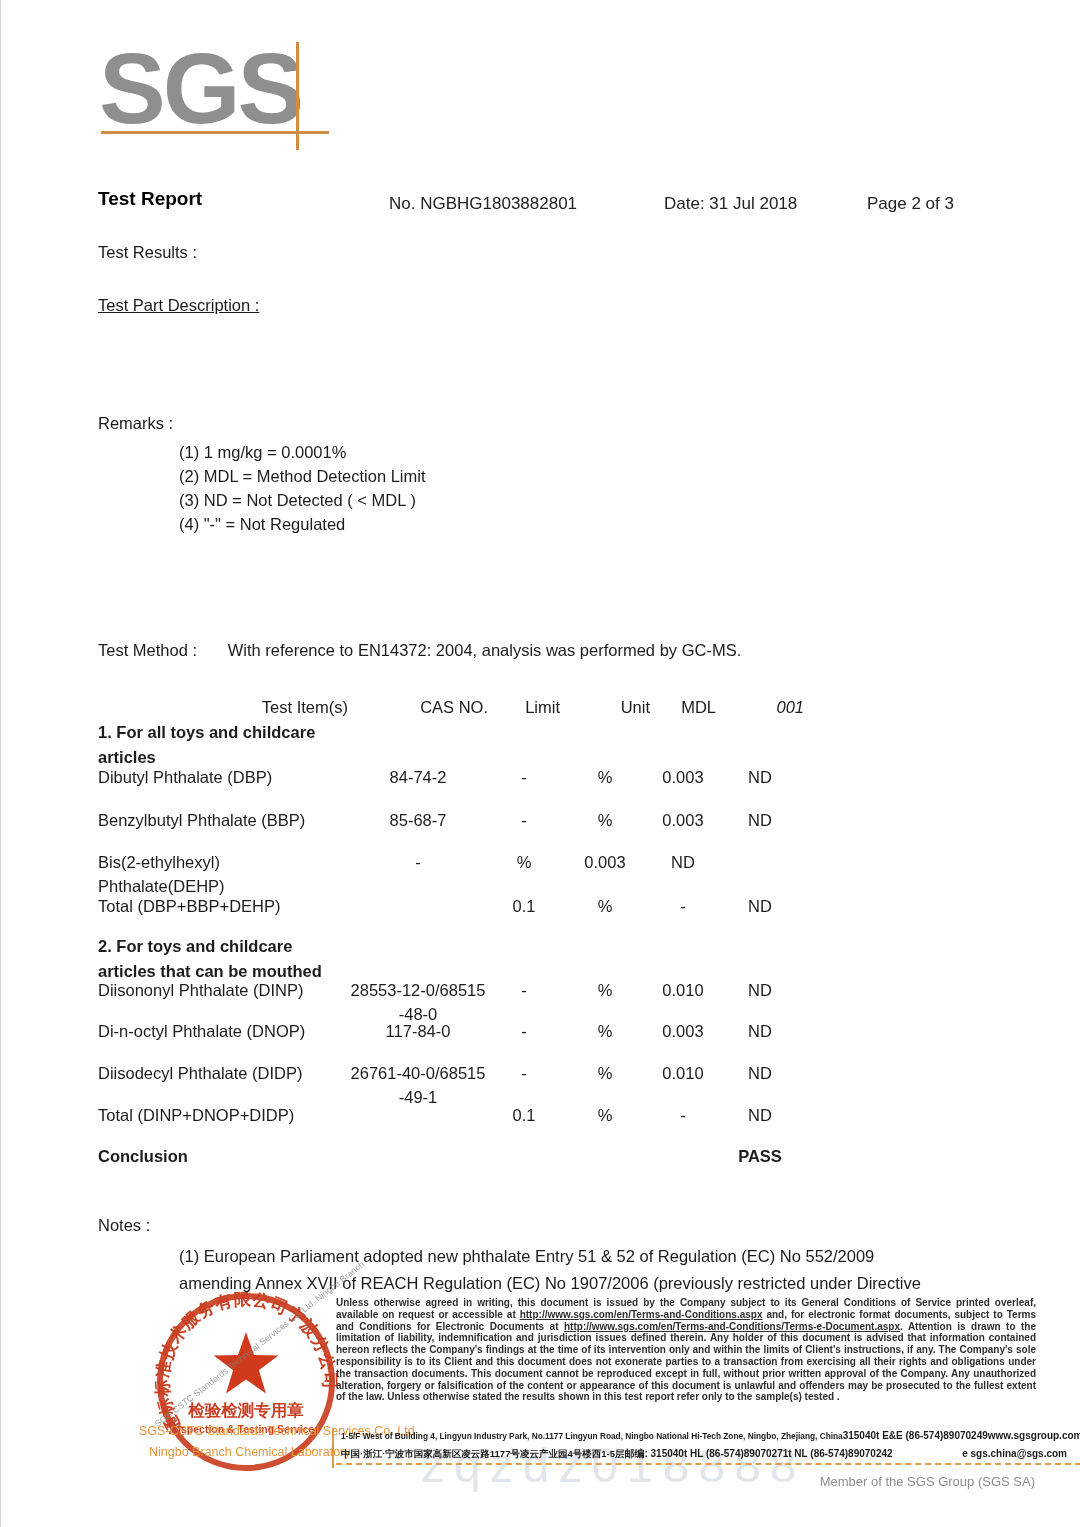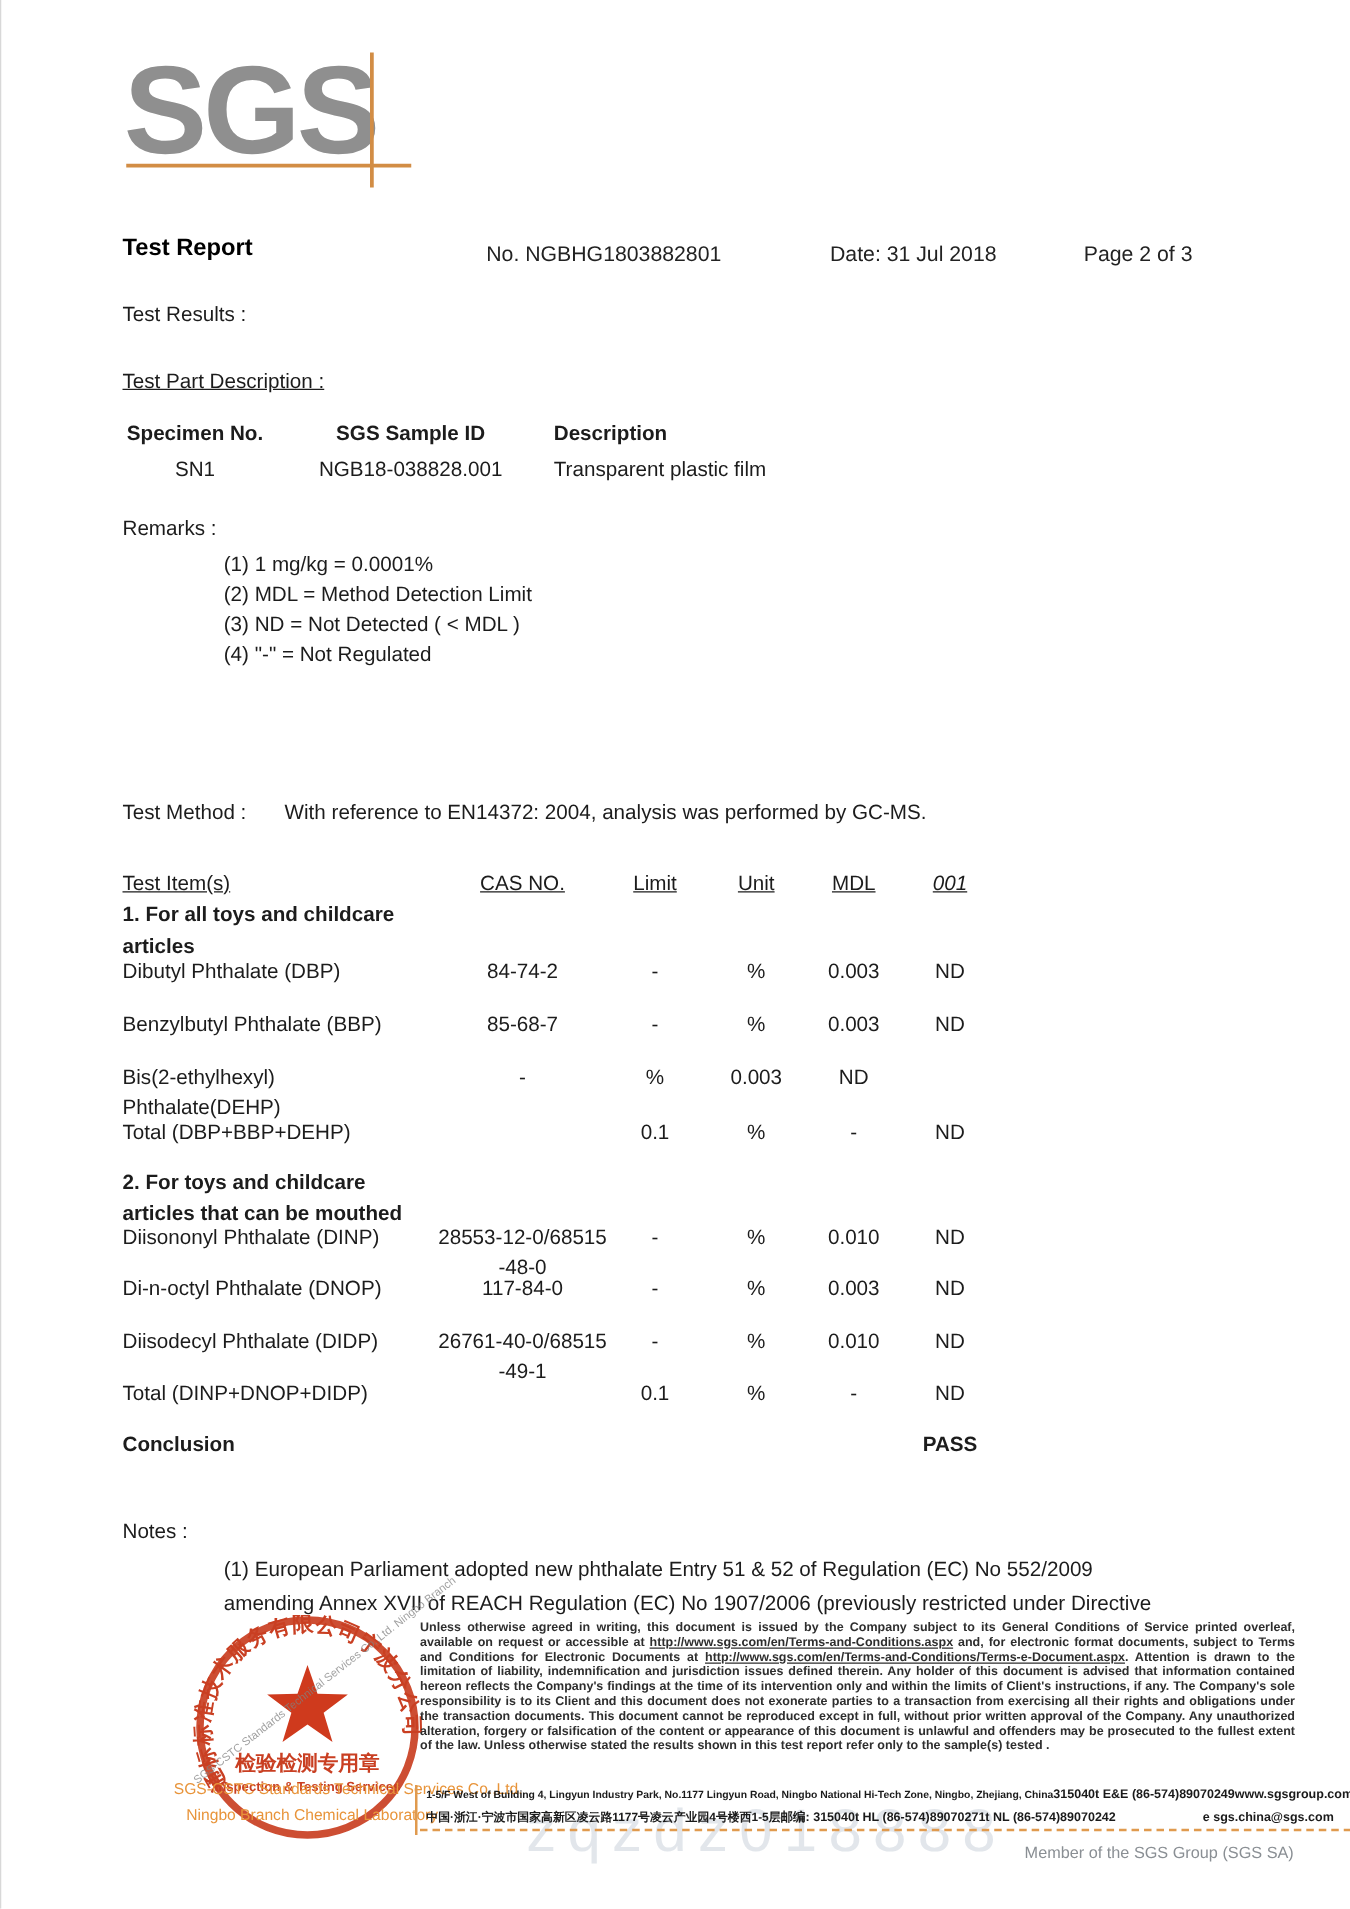--- a/index.html
+++ b/index.html
@@ -26,21 +26,21 @@
   
   .reg{font-size:16.5px;font-weight:700;line-height:27px;}
   .reg span{text-decoration:underline;}
   
   .rtable{width:740px;}
   .trow{position:absolute;display:grid;grid-template-columns:250px 140px 72px 90px 66px 88px;
         font-size:16.5px;line-height:24px;width:706px;}
   .trow .ctr{text-align:center;}
   .trow .res{text-align:center;}
   .thead{font-size:16.5px;}
-  .thead .hl{text-decoration:underline;}
+  .thead .hl{text-align:right;}
   .thead .it{font-style:italic;}
   .gtitle{position:absolute;font-weight:700;font-size:16.5px;line-height:25px;}
   
   .wm-cn{font-size:118px;color:rgba(90,90,90,0.14);letter-spacing:2px;white-space:nowrap;
          pointer-events:none;font-weight:400;}
   .wm-bottom{font-size:48px;color:#ccd3dc;opacity:.55;letter-spacing:9px;pointer-events:none;}
   
   .note-line{font-size:16.5px;line-height:27px;}
   
   .legal{font-size:10px;line-height:11.8px;text-align:justify;color:#2e2e2e;font-weight:700;width:700px;}
@@ -70,32 +70,20 @@
   </div>
 
   <div class="doc-title abs" style="left:97px;top:188px;">Test Report</div>
   <div class="hmeta abs" style="left:388px;top:194px;">No. NGBHG1803882801</div>
   <div class="hmeta abs" style="left:663px;top:194px;">Date: 31 Jul 2018</div>
   <div class="hmeta abs" style="left:866px;top:194px;">Page 2 of 3</div>
 
   <div class="body-txt abs" style="left:97px;top:243px;">Test Results :</div>
   <div class="body-txt abs u" style="left:97px;top:296px;">Test Part Description :</div>
 
-  <div class="abs" style="left:97px;top:338px;">
-    <div class="spec">
-      <div class="h c1">Specimen No.</div>
-      <div class="h c2">SGS Sample ID</div>
-      <div class="h">Description</div>
-    </div>
-    <div class="spec spec-row">
-      <div class="c1">SN1</div>
-      <div class="c2">NGB18-038828.001</div>
-      <div>Transparent plastic film</div>
-    </div>
-  </div>
 
   <div class="body-txt abs" style="left:97px;top:414px;">Remarks :</div>
   <div class="abs" style="left:178px;top:440px;">
     <div class="rem-item">(1) 1 mg/kg = 0.0001%</div>
     <div class="rem-item">(2) MDL = Method Detection Limit</div>
     <div class="rem-item">(3) ND = Not Detected ( &lt; MDL )</div>
     <div class="rem-item">(4) "-" = Not Regulated</div>
   </div>
 
 

